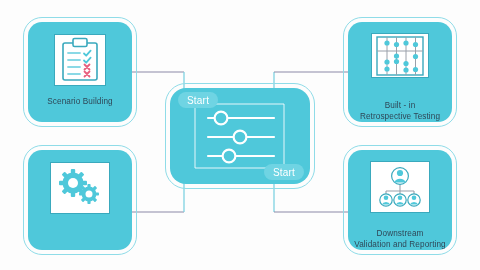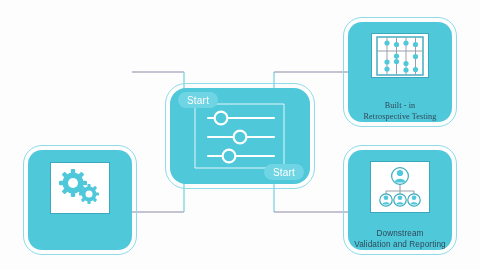--- a/index.html
+++ b/index.html
@@ -65,21 +65,21 @@
   #node-testing    { left: 348px; top: 22px;  width: 104px; height: 100px; }
   #node-manual     { left: 28px;  top: 150px; width: 104px; height: 100px; }
   #node-downstream { left: 348px; top: 150px; width: 104px; height: 100px; justify-content: space-between; }
 
   #node-scenario   .node-iconbox { width: 52px; height: 52px; margin-top: 12px; }
   #node-testing    .node-iconbox { width: 58px; height: 50px; margin-top: 11px; }
   #node-manual     .node-iconbox { width: 60px; height: 52px; margin-top: 12px; }
   #node-downstream .node-iconbox { width: 60px; height: 52px; margin-top: 11px; }
 
   #node-scenario   .node-label { margin-top: 11px; }
-  #node-testing    .node-label { margin-top: 23px; font-family: Liberation Serif, serif; }
+  #node-testing    .node-label { margin-top: 23px; }
   #node-manual     .node-label { margin-top: 11px; }
   #node-downstream .node-label { margin-top: 7px; }
 
   
   #hub {
     position: absolute;
     left: 170px;
     top: 88px;
     width: 140px;
     height: 96px;
@@ -132,20 +132,40 @@
       <path d="M132 212 L184 212" stroke="#8b8aa8" stroke-width="1.2" fill="none"></path>
       <path d="M184 212 L184 176" stroke="#7fd3e2" stroke-width="1.3" fill="none"></path>
     </g>
 
     <g>
       <path d="M274 176 L274 212" stroke="#7fd3e2" stroke-width="1.3" fill="none"></path>
       <path d="M274 212 L348 212" stroke="#8b8aa8" stroke-width="1.2" fill="none"></path>
     </g>
   </svg>
 
+  <div class="node" id="node-scenario">
+    <div class="node-iconbox">
+      <svg width="44" height="46" viewBox="0 0 44 46">
+        <rect x="5" y="6" width="34" height="37" rx="2" fill="#ffffff" stroke="#3aa9bd" stroke-width="1.6"></rect>
+        <rect x="15" y="1.5" width="14" height="8" rx="1.6" fill="#ffffff" stroke="#3aa9bd" stroke-width="1.6"></rect>
+
+        <line x1="10" y1="16" x2="22" y2="16" stroke="#8ad9e6" stroke-width="1.8" stroke-linecap="round"></line>
+        <line x1="10" y1="23" x2="22" y2="23" stroke="#8ad9e6" stroke-width="1.8" stroke-linecap="round"></line>
+        <line x1="10" y1="30" x2="22" y2="30" stroke="#8ad9e6" stroke-width="1.8" stroke-linecap="round"></line>
+        <line x1="10" y1="37" x2="22" y2="37" stroke="#8ad9e6" stroke-width="1.8" stroke-linecap="round"></line>
+
+        <path d="M26 16.5 l2.2 2.2 l4.4 -5" stroke="#4fc8da" stroke-width="1.8" fill="none" stroke-linecap="round" stroke-linejoin="round"></path>
+        <path d="M26 23.5 l2.2 2.2 l4.4 -5" stroke="#4fc8da" stroke-width="1.8" fill="none" stroke-linecap="round" stroke-linejoin="round"></path>
+
+        <path d="M26.5 27.5 l5 5 M31.5 27.5 l-5 5" stroke="#e8607f" stroke-width="1.8" stroke-linecap="round"></path>
+        <path d="M26.5 34.5 l5 5 M31.5 34.5 l-5 5" stroke="#e8607f" stroke-width="1.8" stroke-linecap="round"></path>
+      </svg>
+    </div>
+    <div class="node-label">Scenario Building</div>
+  </div>
 
   <div class="node" id="node-testing">
     <div class="node-iconbox">
       <svg width="50" height="42" viewBox="0 0 50 42">
         <rect x="2" y="2" width="46" height="38" fill="#ffffff" stroke="#3aa9bd" stroke-width="1.4"></rect>
         <line x1="2" y1="16" x2="48" y2="16" stroke="#9aa0aa" stroke-width="1"></line>
         <line x1="12" y1="2" x2="12" y2="40" stroke="#9aa0aa" stroke-width="1"></line>
         <line x1="21.5" y1="2" x2="21.5" y2="40" stroke="#9aa0aa" stroke-width="1"></line>
         <line x1="31" y1="2" x2="31" y2="40" stroke="#9aa0aa" stroke-width="1"></line>
         <line x1="40.5" y1="2" x2="40.5" y2="40" stroke="#9aa0aa" stroke-width="1"></line>

